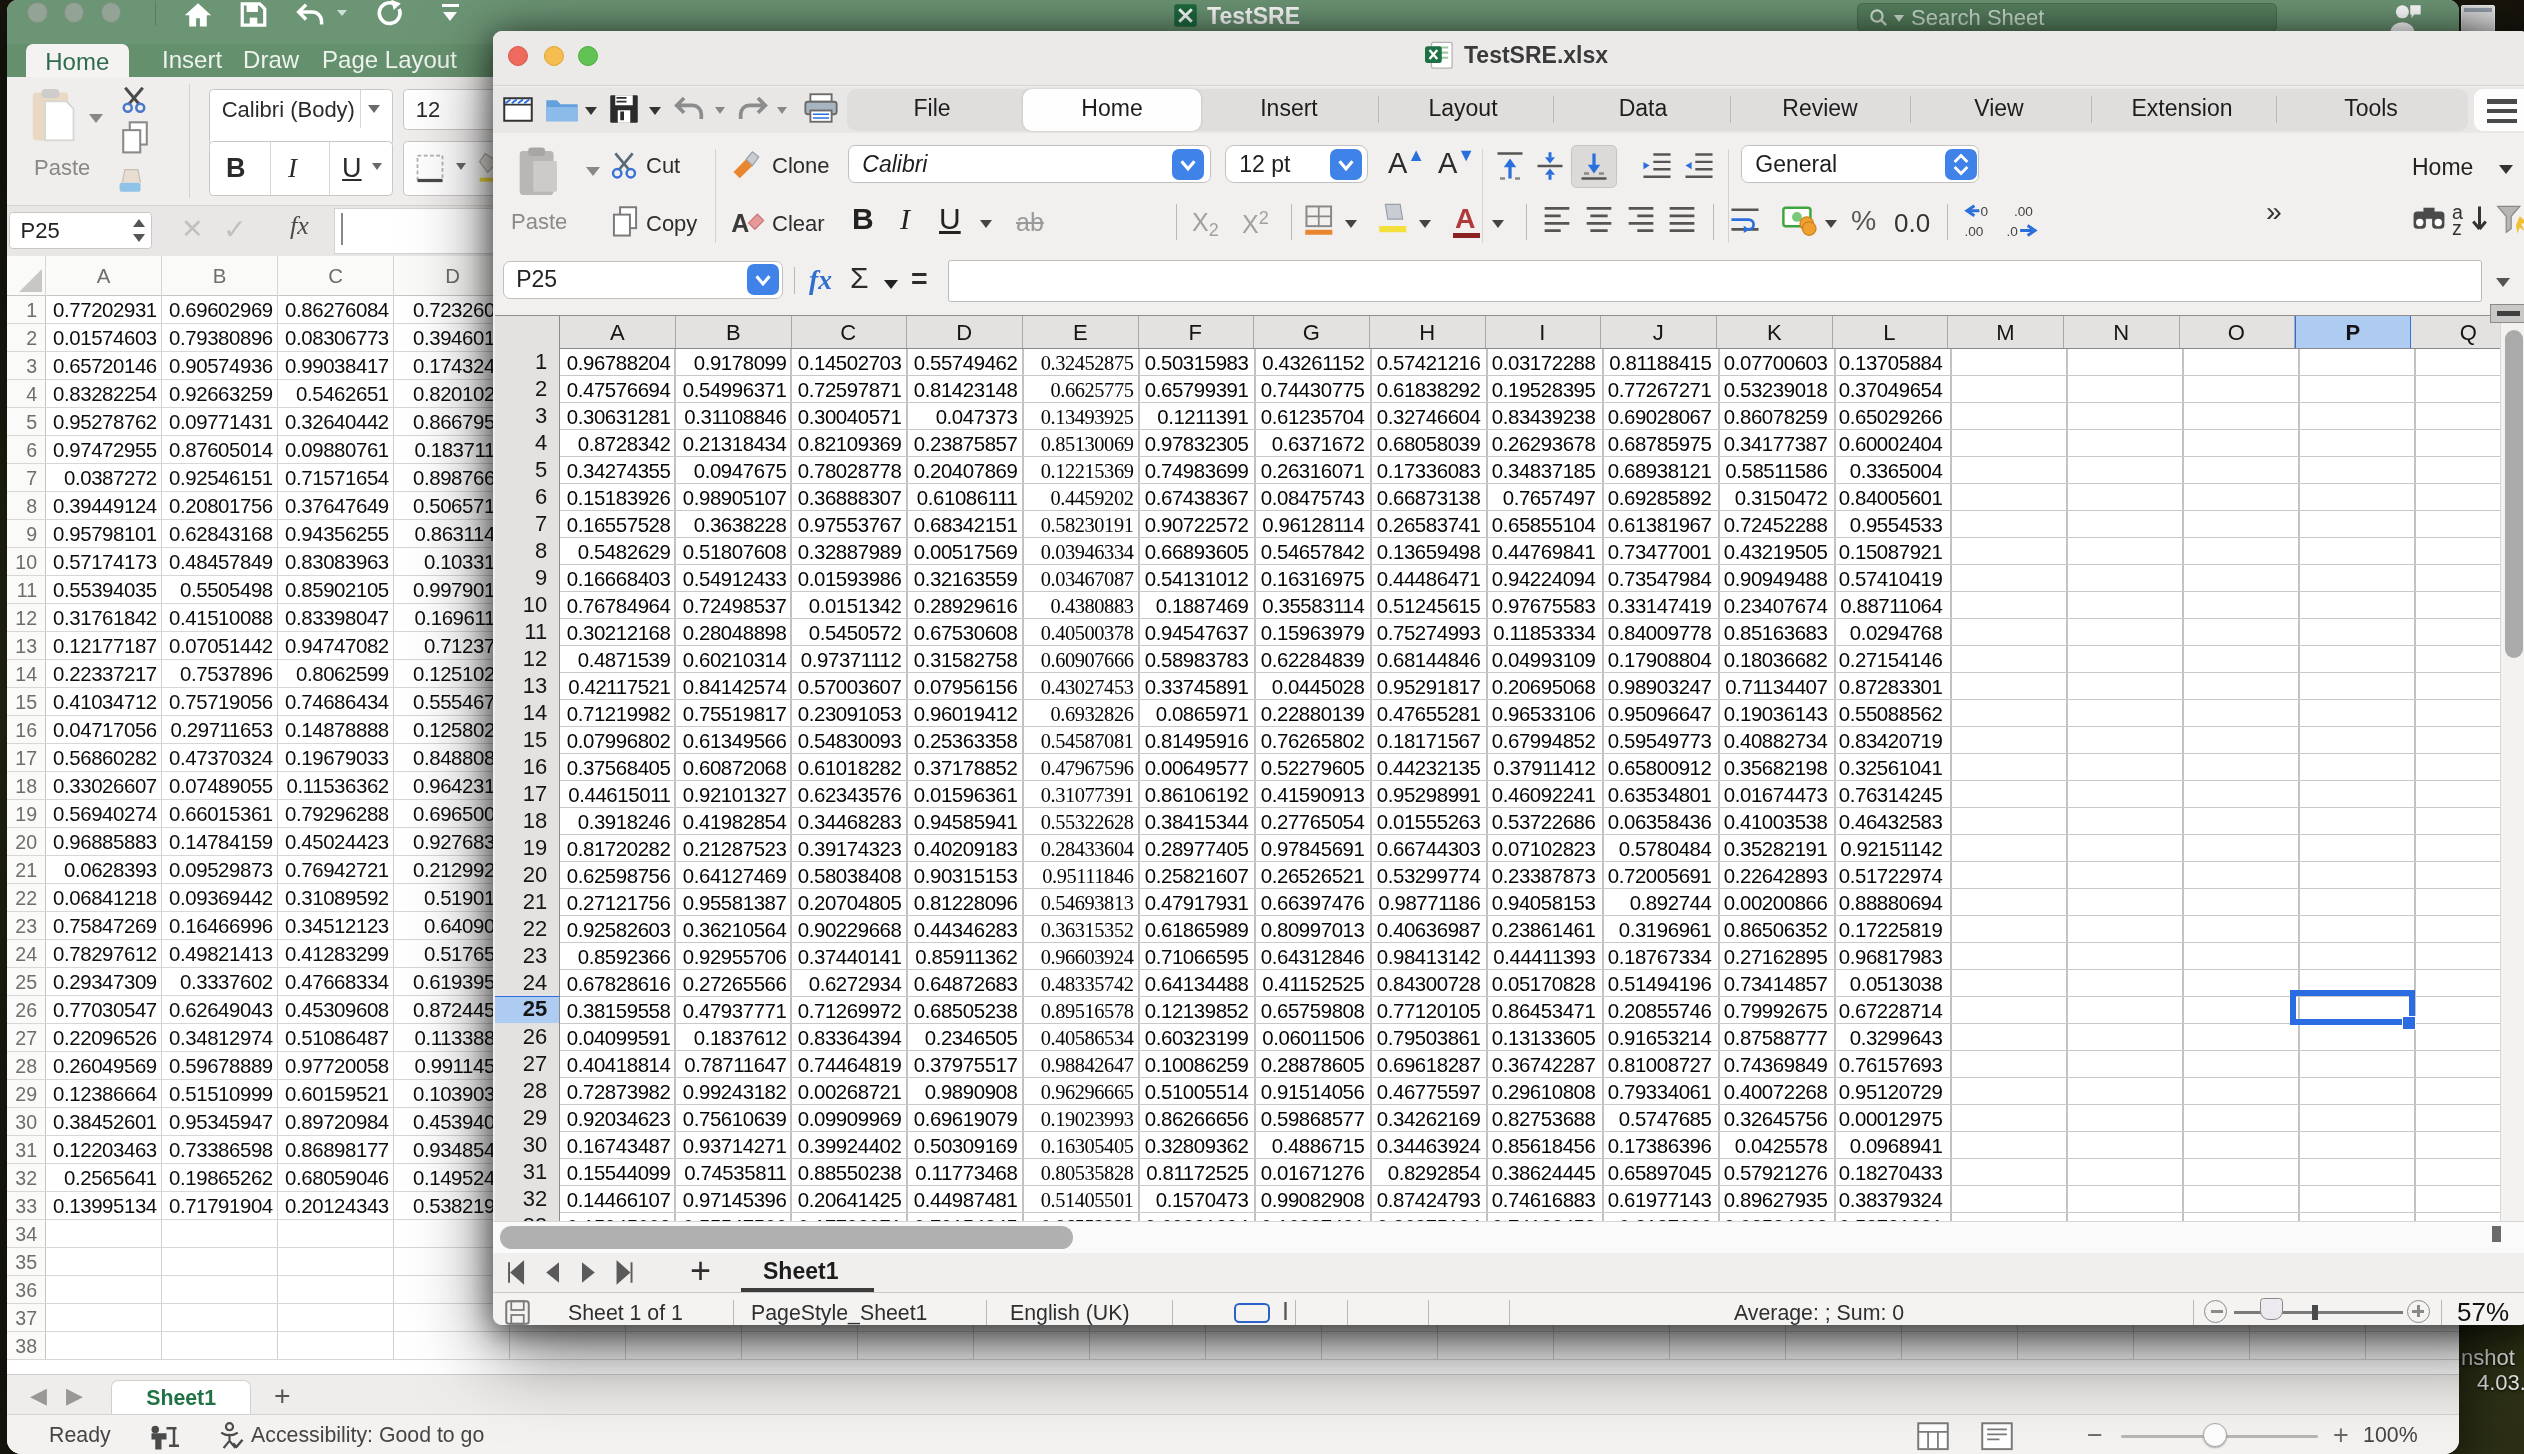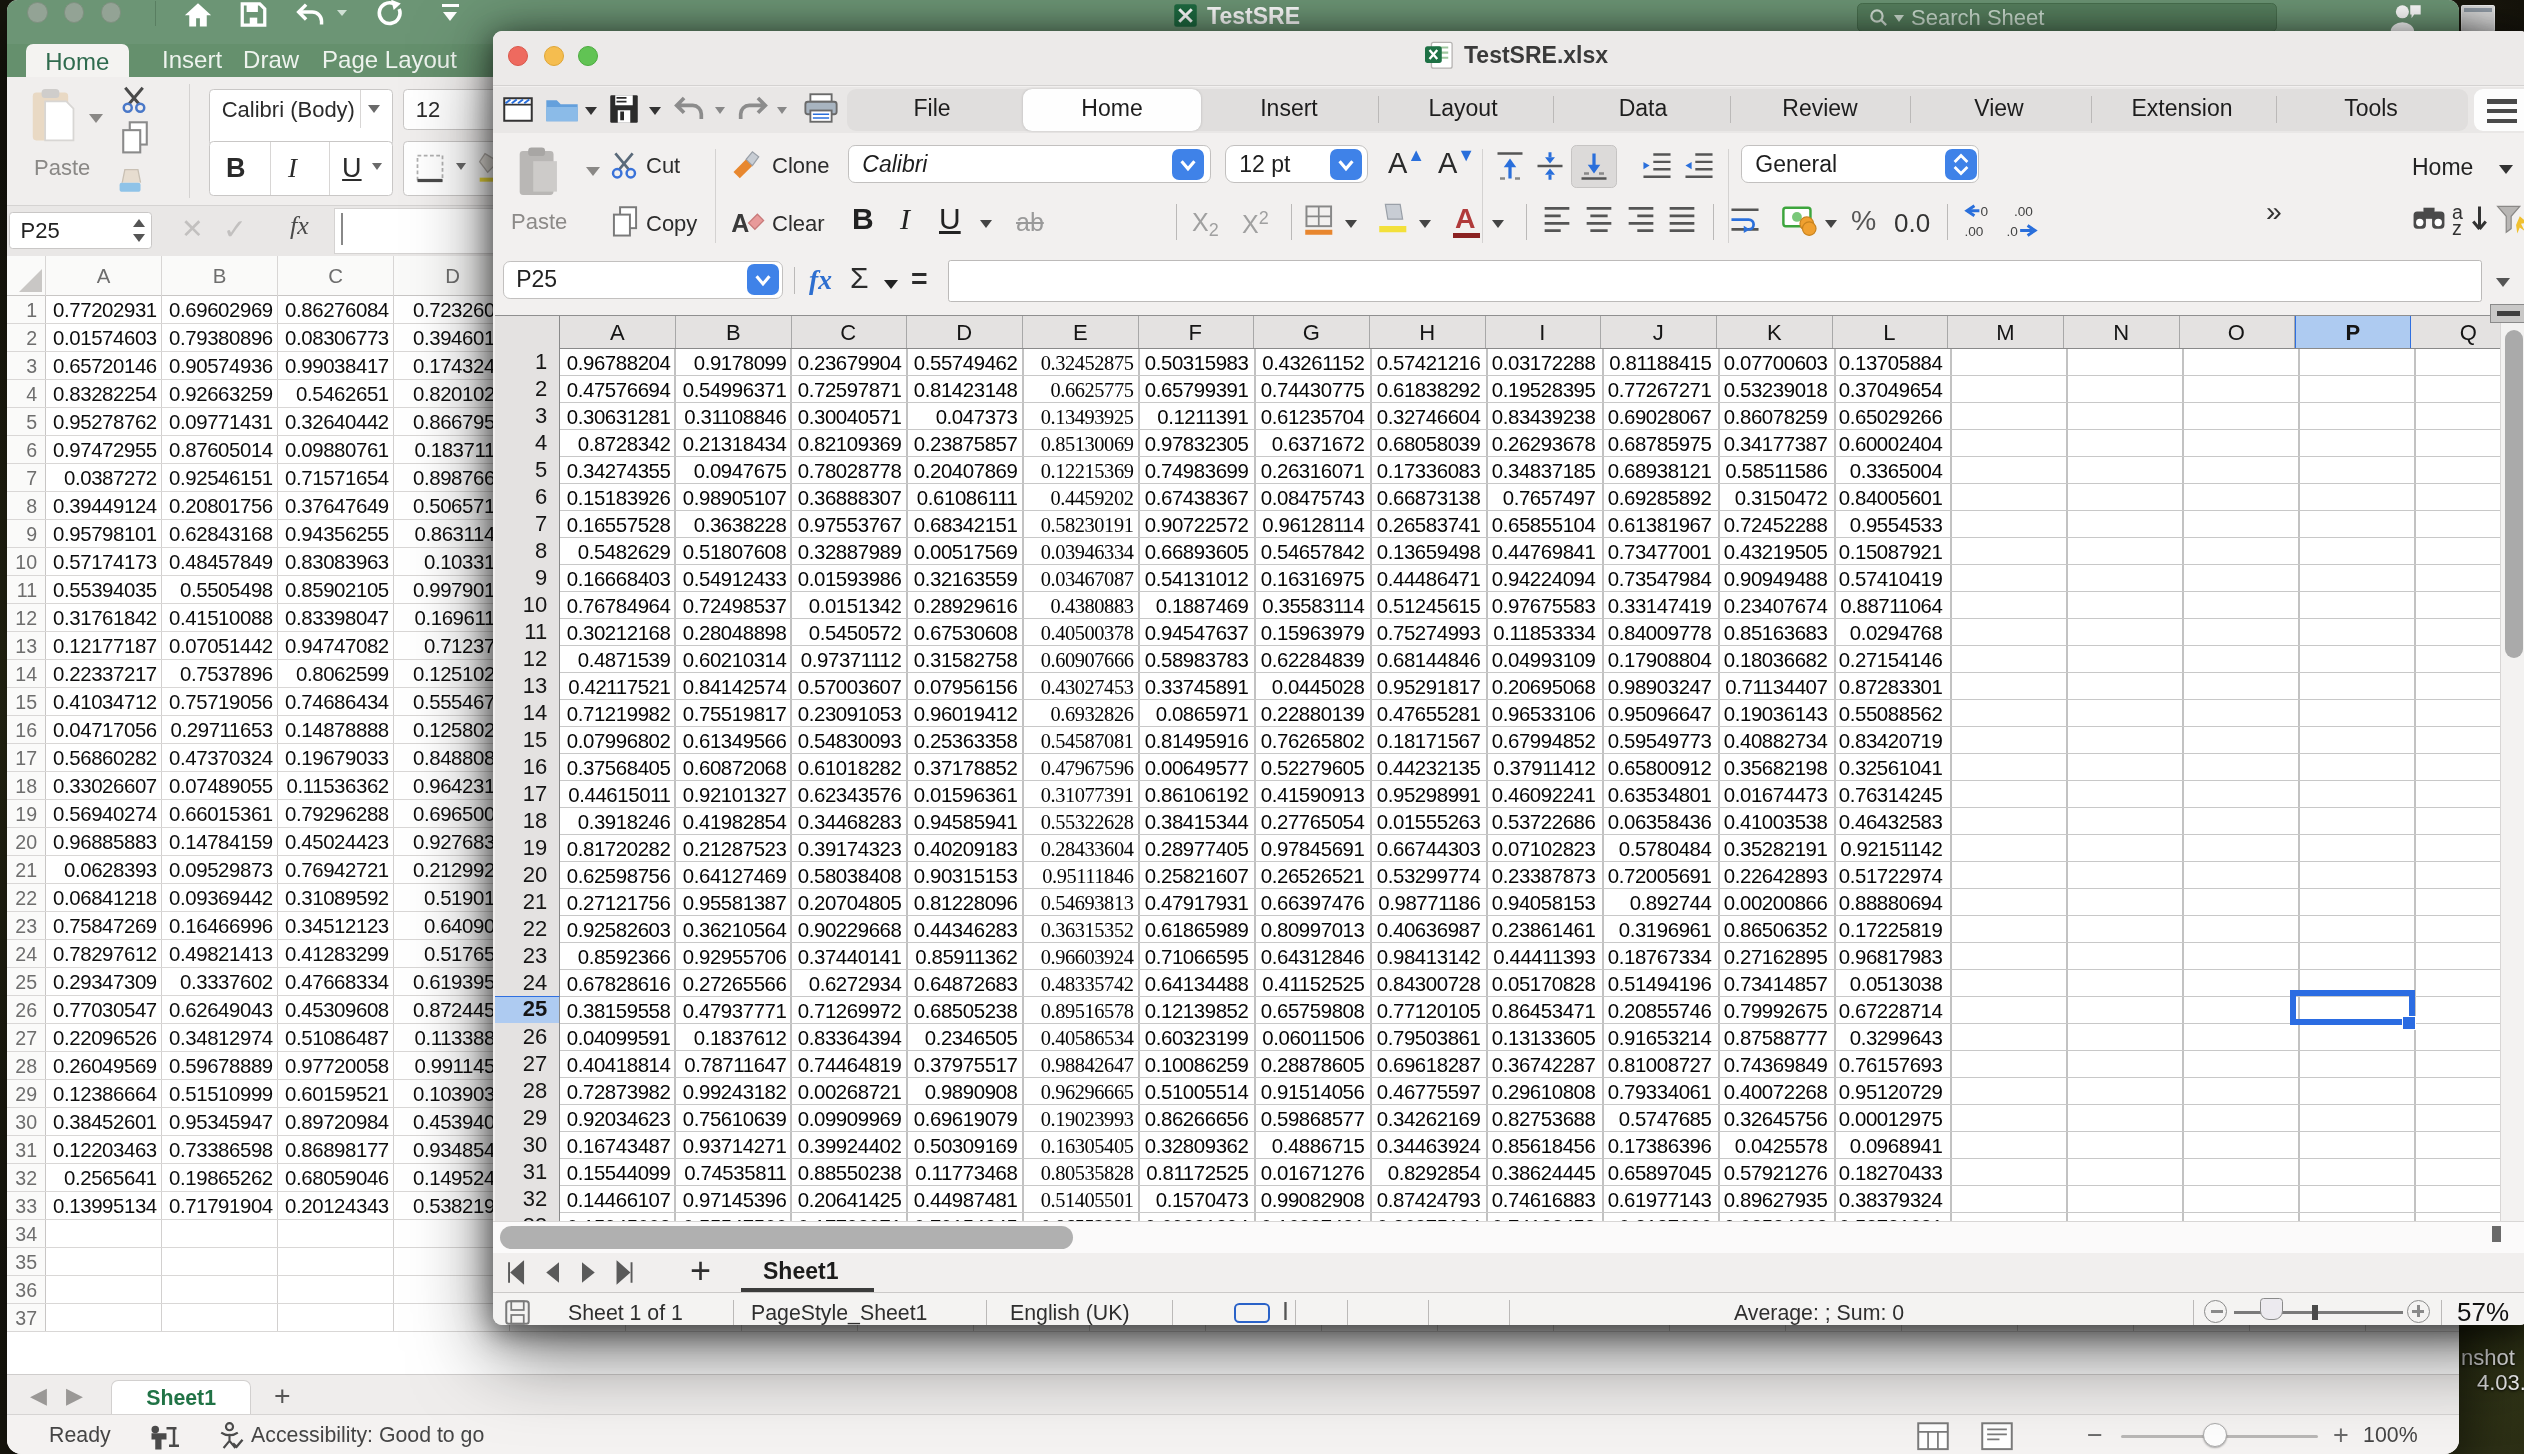--- a/index.html
+++ b/index.html
@@ -521,20 +521,23 @@
         </div>
 <div class="brow">
           <span class="bg">35</span>
         </div>
 <div class="brow">
           <span class="bg">36</span>
         </div>
 <div class="brow">
           <span class="bg">37</span>
         </div>
+<div class="brow">
+          <span class="bg">38</span>
+        </div>
     </div>
   </div>
   <div class="extabbar">
     <div class="navg" style="left:23px; top:8px; color:#9a9896; font-size:22px;">◀</div>
     <div class="navg" style="left:59px; top:8px; color:#9a9896; font-size:22px;">▶</div>
     <div class="sheettab">Sheet1</div>
     <div class="abs" style="left:267px; top:3.6px; font-size:28.4px; color:#555;">+</div>
   </div>
   <div class="exstatus">
     <div class="st" style="left:42px;">Ready</div>
@@ -848,21 +851,21 @@
         <span class="fh" style="left:1569px">N</span>
         <span class="fh" style="left:1684px">O</span>
         <span class="fh ph" style="left:1800px">P</span>
         <span class="fh" style="left:1916px">Q</span>
     </div>
     <div id="frows">
 <div class="frow">
           <span class="fg">1</span>
           <span class="c">0.96788204</span>
           <span class="c">0.9178099</span>
-          <span class="c">0.23679904</span>
+          <span class="c">0.14502703</span>
           <span class="c">0.55749462</span>
           <span class="c">0.32452875</span>
           <span class="c">0.50315983</span>
           <span class="c">0.43261152</span>
           <span class="c">0.57421216</span>
           <span class="c">0.03172288</span>
           <span class="c">0.81188415</span>
           <span class="c">0.07700603</span>
           <span class="c">0.13705884</span>
         </div>

